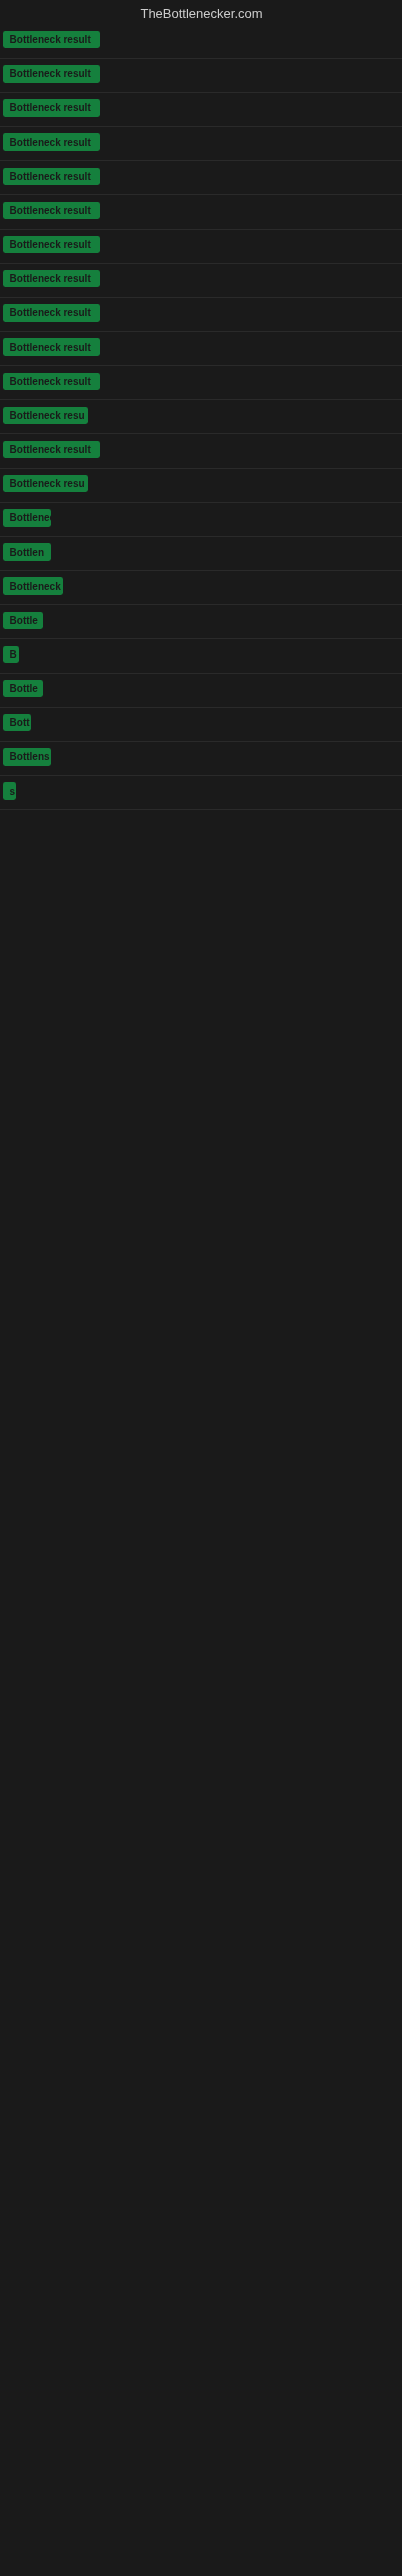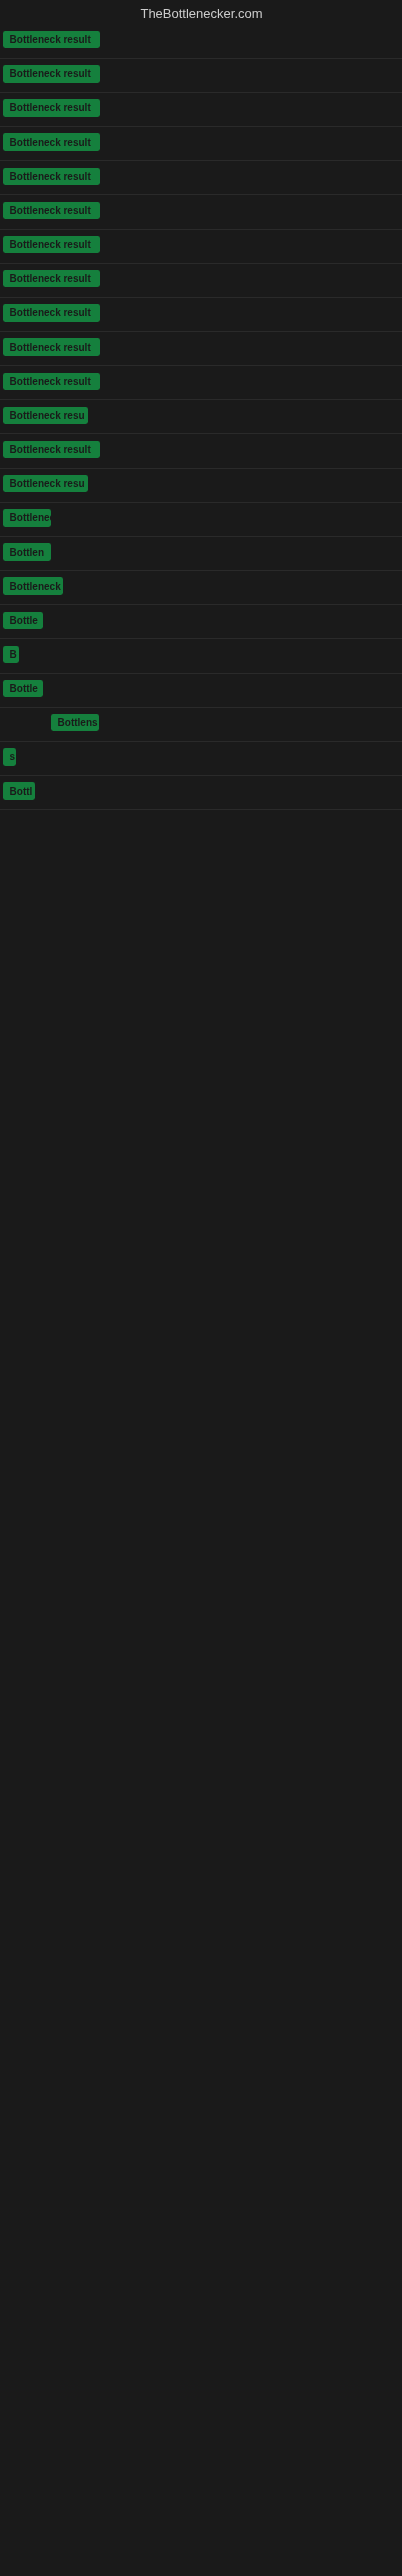--- a/index.html
+++ b/index.html
@@ -136,25 +136,25 @@
     </div>
     <div class="result-row">
       <div class="badge-wrap"><div class="bottleneck-badge" style="max-width: 16px; width: 16px;">B</div></div>
       <div class="bar-area"></div>
     </div>
     <div class="result-row">
       <div class="badge-wrap"><div class="bottleneck-badge" style="max-width: 40px; width: 40px;">Bottle</div></div>
       <div class="bar-area"></div>
     </div>
     <div class="result-row">
-      <div class="badge-wrap"><div class="bottleneck-badge" style="max-width: 48px; width: 68px; margin-left: 48px;">Bottlens</div></div>
+      <div class="badge-wrap"><div class="bottleneck-badge" style="max-width: 28px; width: 28px;">Bott</div></div>
+      <div class="bar-area"></div>
+    </div>
+    <div class="result-row">
+      <div class="badge-wrap"><div class="bottleneck-badge" style="max-width: 48px; width: 68px;">Bottlens</div></div>
       <div class="bar-area"></div>
     </div>
     <div class="result-row">
       <div class="badge-wrap"><div class="bottleneck-badge" style="max-width: 9.7px; width: 9.7px;">s</div></div>
       <div class="bar-area"></div>
     </div>
-    <div class="result-row">
-      <div class="badge-wrap"><div class="bottleneck-badge" style="max-width: 32px; width: 32px;">Bottl</div></div>
-      <div class="bar-area"></div>
-    </div>
   </div>
 
 
 </body></html>

